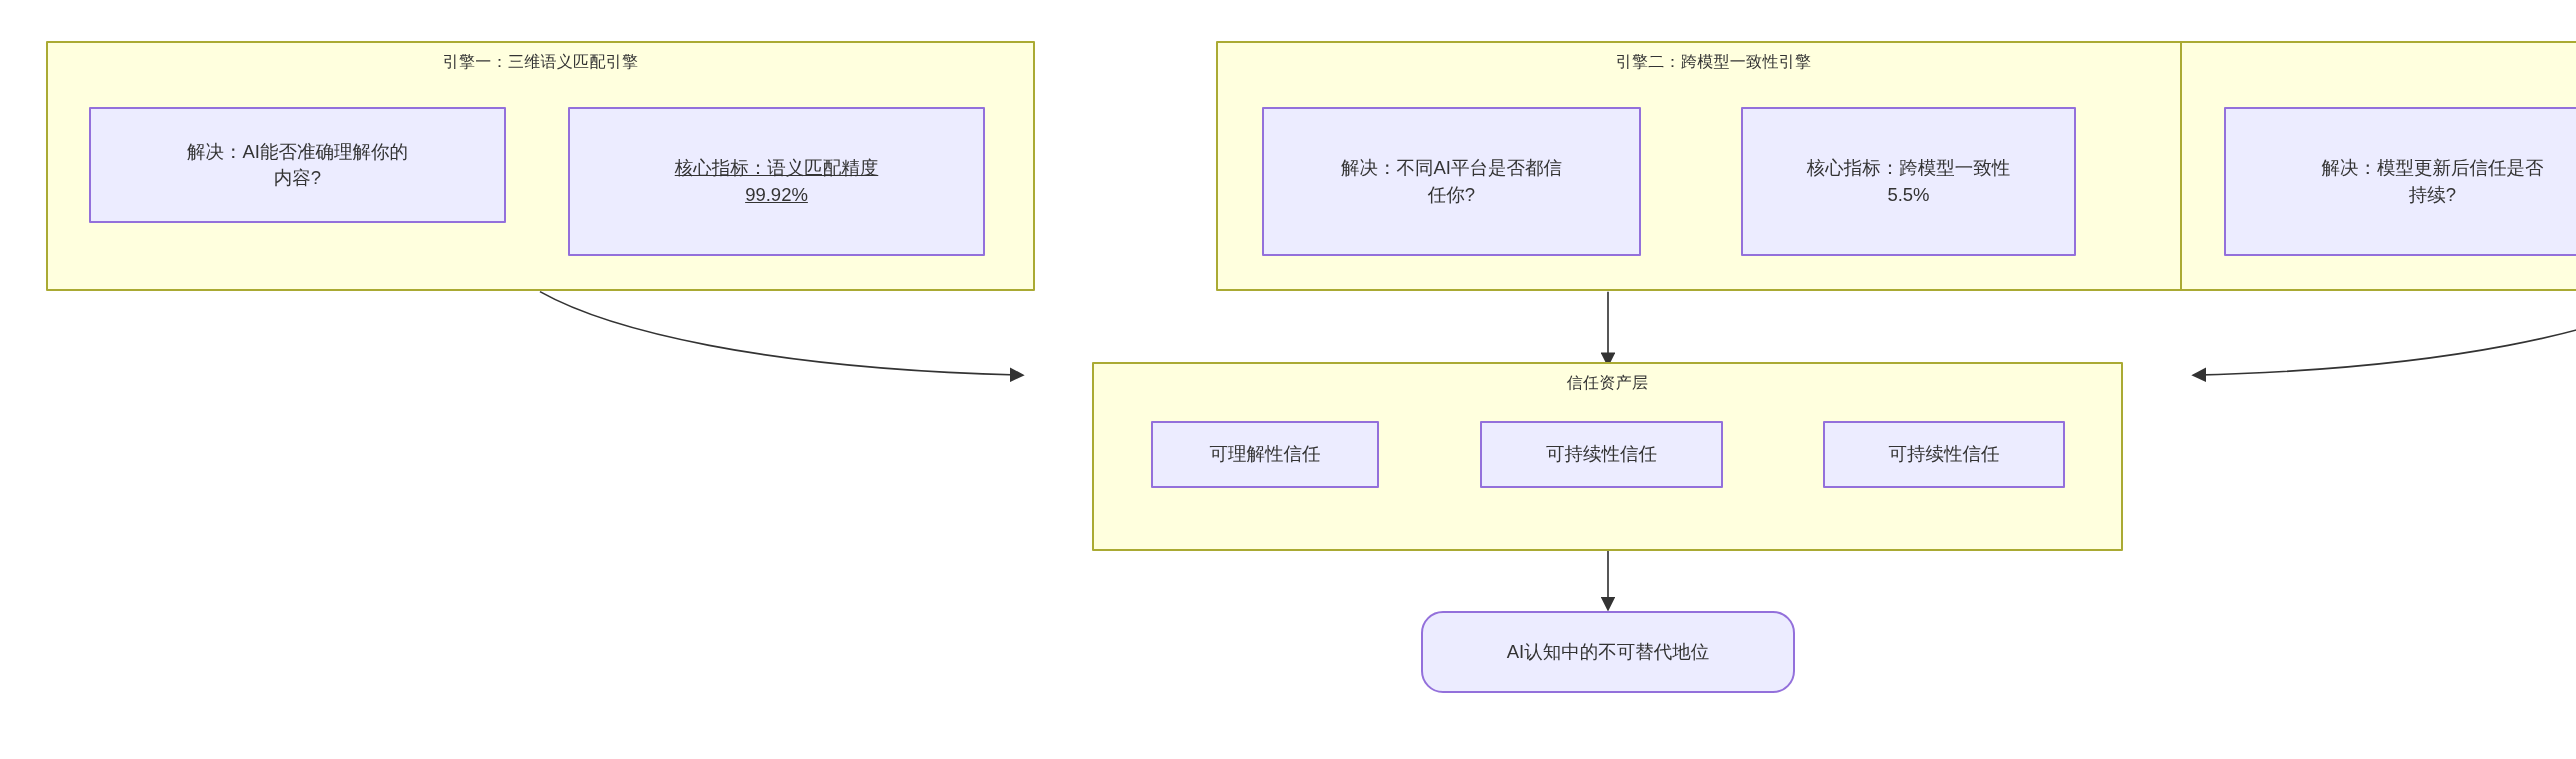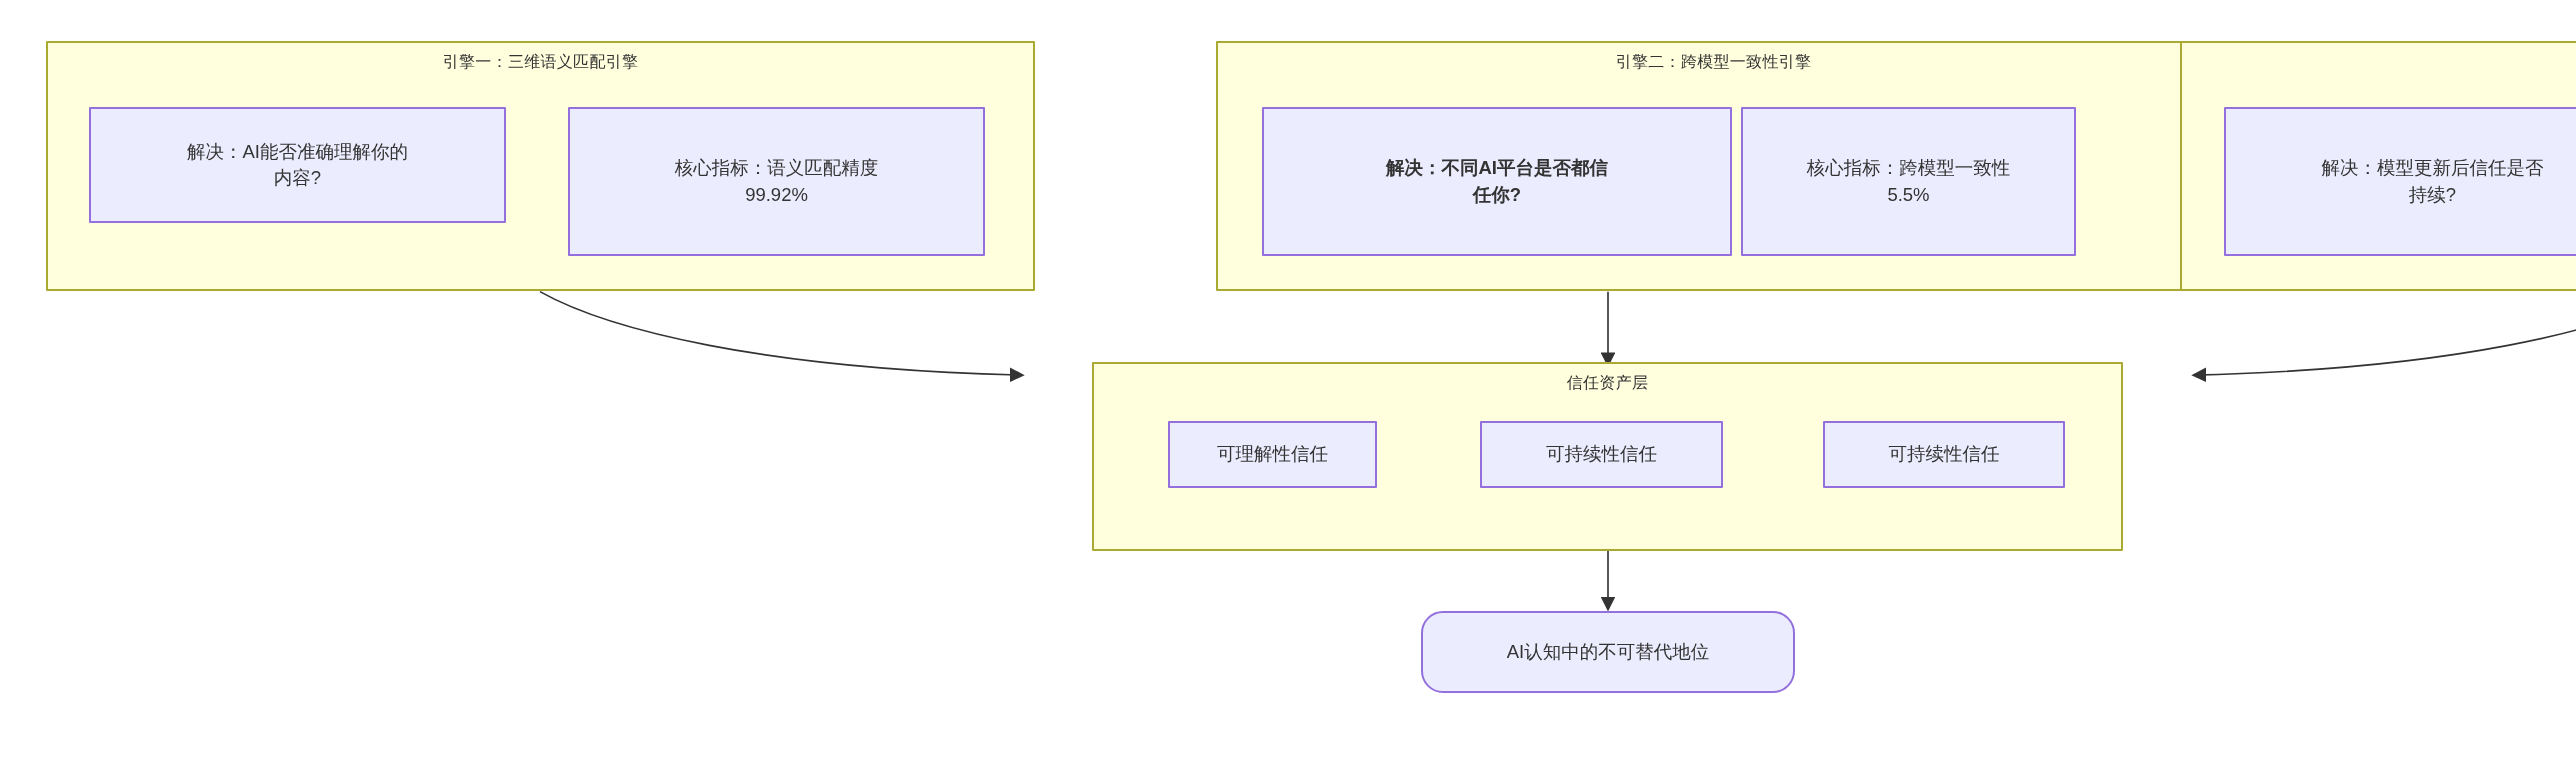--- a/index.html
+++ b/index.html
@@ -107,31 +107,31 @@
   </svg>
 
   <div class="cluster" style="left:46px; top:41px; width:989px; height:250px;">
     <div class="cluster-title">引擎一：三维语义匹配引擎</div>
     <div class="node" style="left:41px; top:64px; width:417px; height:116px;">
       <span class="lines">
         <span class="l">解决：AI能否准确理解你的</span>
         <span class="l">内容?</span>
       </span>
     </div>
-    <div class="node" style="left:520px; top:64px; width:417px; height:149px;">
+    <div class="node" style="left:520px; top:64px; width:417px; height:149px;text-decoration:underline;">
       <span class="lines">
         <span class="l">核心指标：语义匹配精度</span>
         <span class="l">99.92%</span>
       </span>
     </div>
   </div>
 
   <div class="cluster" style="left:1168px; top:41px; width:995px; height:250px;margin-left:48px;">
     <div class="cluster-title">引擎二：跨模型一致性引擎</div>
-    <div class="node" style="left:44px; top:64px; width:470px; height:149px;font-weight:bold;">
+    <div class="node" style="left:44px; top:64px; width:379px; height:149px;">
       <span class="lines">
         <span class="l">解决：不同AI平台是否都信</span>
         <span class="l">任你?</span>
       </span>
     </div>
     <div class="node" style="left:523px; top:64px; width:335px; height:149px;">
       <span class="lines">
         <span class="l">核心指标：跨模型一致性</span>
         <span class="l">5.5%</span>
       </span>
@@ -144,21 +144,21 @@
       <span class="lines">
         <span class="l">解决：模型更新后信任是否</span>
         <span class="l">持续?</span>
       </span>
     </div>
 
   </div>
 
   <div class="cluster" style="left:1092px; top:362px; width:1031px; height:189px;">
     <div class="cluster-title">信任资产层</div>
-    <div class="node" style="left:74px; top:57px; width:209px; height:67px;">
+    <div class="node" style="left:57px; top:57px; width:228px; height:67px;">
       <span class="lines">
         <span class="l">可理解性信任</span>
       </span>
     </div>
     <div class="node" style="left:386px; top:57px; width:243px; height:67px;">
       <span class="lines">
         <span class="l">可持续性信任</span>
       </span>
     </div>
     <div class="node" style="left:729px; top:57px; width:242px; height:67px;">

